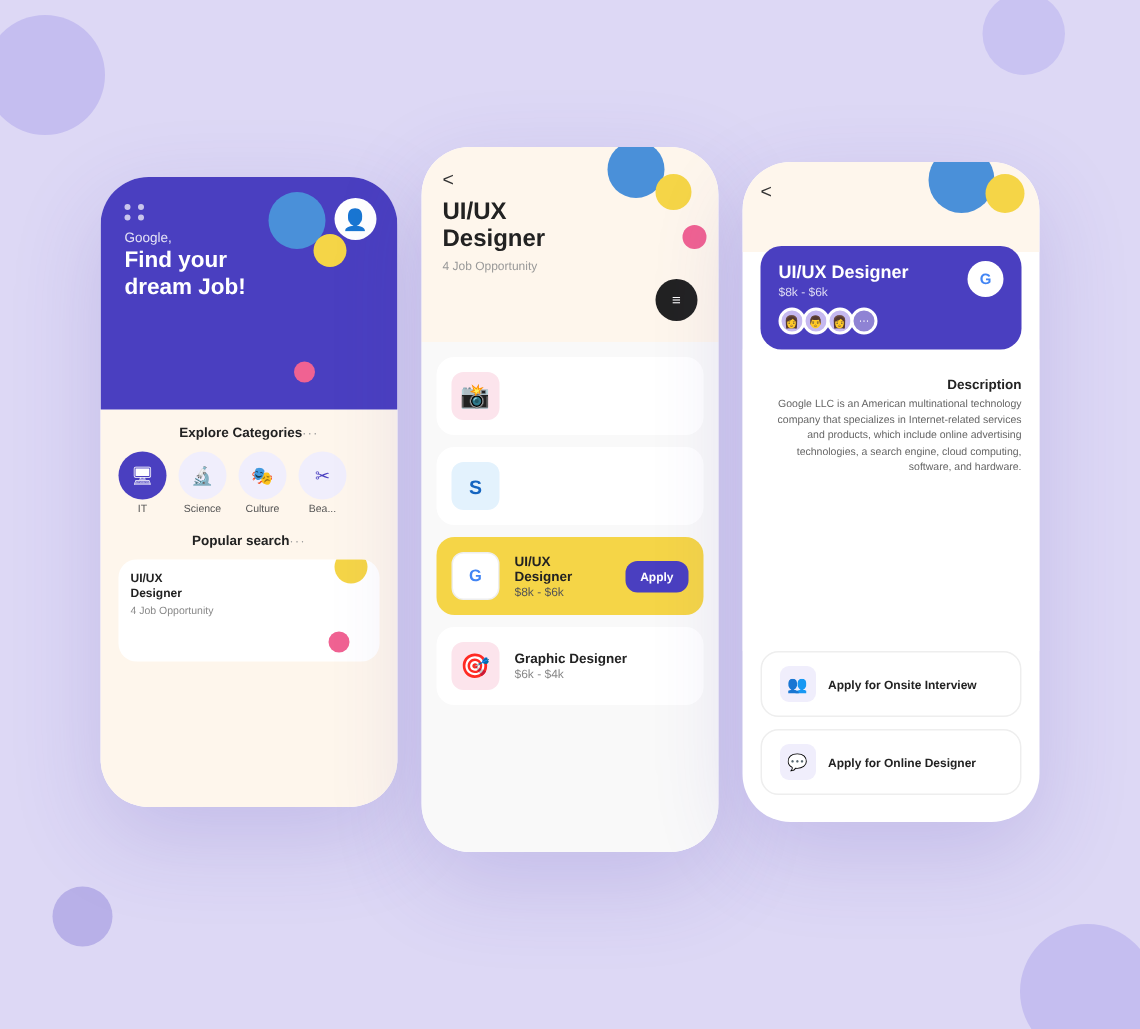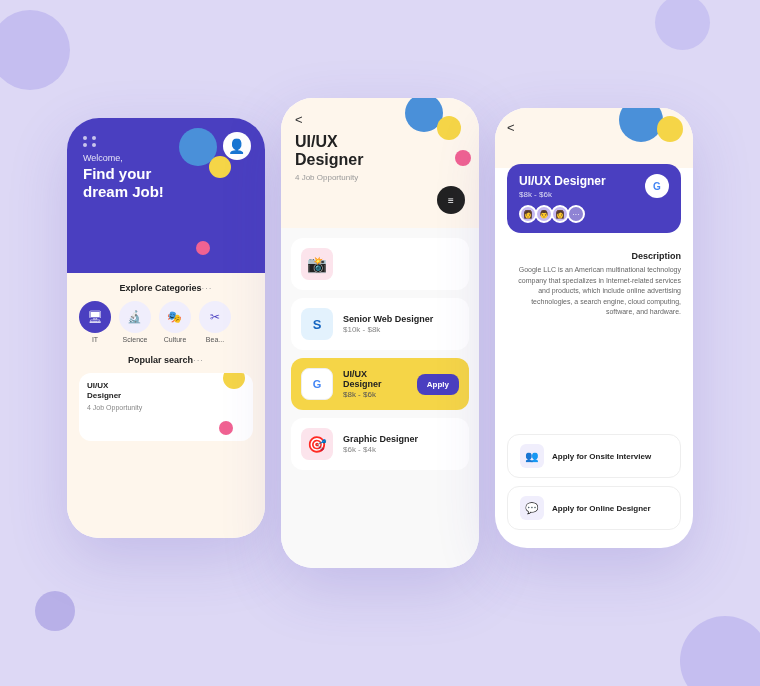--- a/index.html
+++ b/index.html
@@ -312,21 +312,21 @@
       <div class="p1-header-dots">
         <span></span>
           <span></span>
           <span></span>
           <span></span>
       </div>
       <div class="p1-circ1"></div>
       <div class="p1-circ2"></div>
       <div class="p1-circ3"></div>
       <div class="p1-avatar">👤</div>
-      <div class="p1-welcome">Welcome,</div>
+      <div class="p1-welcome">Google,</div>
       <div class="p1-title">Find your<br>dream Job!</div>
     </div>
     <div class="p1-body">
       <div class="section-header">
         <span class="section-title">Explore Categories</span>
         <span class="section-more">···</span>
       </div>
       <div class="categories-row">
         <div class="cat-item">
           <div class="cat-icon-wrap">🖥</div>
@@ -371,24 +371,20 @@
       <div class="p2-filter-btn">≡</div>
     </div>
     <div class="p2-body">
 
       <div class="job-card">
         <div class="job-icon" style="background:#fce4ec;">📸</div>
       </div>
 
       <div class="job-card">
         <div class="job-icon" style="background:#e3f2fd;color:#1565c0;font-weight:700;font-size:13px;">S</div>
-        <div class="job-info">
-          <div class="job-name">Senior Web Designer</div>
-          <div class="job-salary">$10k - $8k</div>
-        </div>
       </div>
 
       <div class="job-card active">
         <div class="job-icon" style="background:#fff;font-weight:700;font-size:11px;color:#4285f4;border:1px solid #eee;">G</div>
         <div class="job-info">
           <div class="job-name">UI/UX Designer</div>
           <div class="job-salary">$8k - $6k</div>
         </div>
         <button class="apply-btn">Apply</button>
       </div>

